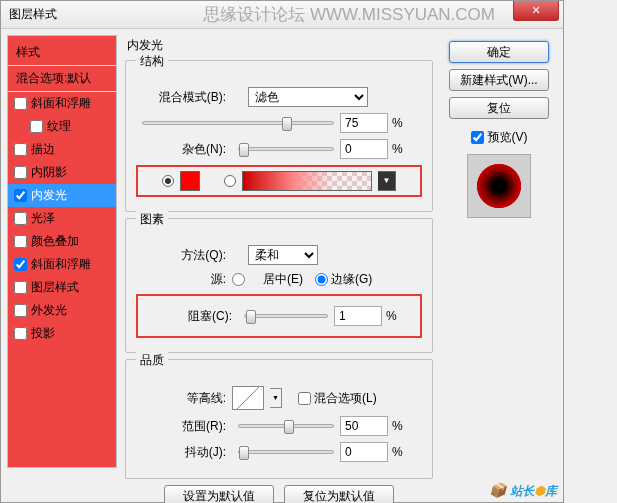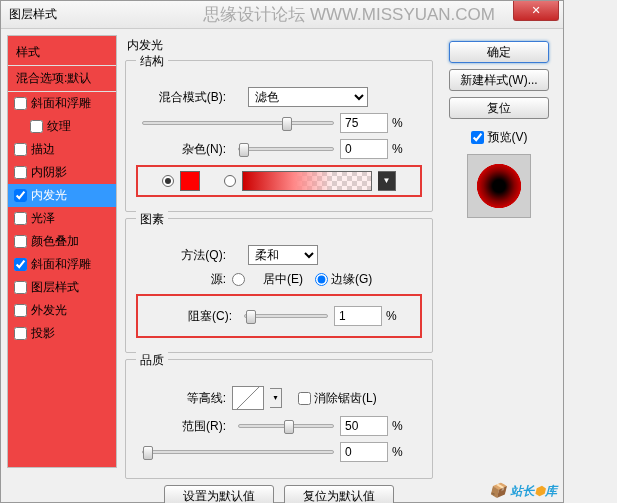--- a/index.html
+++ b/index.html
@@ -178,31 +178,32 @@
 
       <div class="group">
         <span class="group-title">品质</span>
         <div class="row">
           <span class="row-label">等高线:</span>
           <span class="contour-swatch"></span>
           <span style="width:6px"></span>
           <span style="width:12px;height:20px;border:1px solid #888;border-left:none;text-align:center;line-height:18px;font-size:8px">▾</span>
           <span style="width:16px"></span>
           <input type="checkbox" style="">
-          <span style="margin-left:3px">消除锯齿(L)</span>
+          <span style="margin-left:3px">混合选项(L)</span>
         </div>
         <div class="row">
           <span class="row-label">范围(R):</span>
           <div class="slider">
               <div class="slider-thumb" style="left:48%"></div>
             </div>
           <input class="num-input" value="50" style="">
           <span class="unit">%</span>
         </div>
         <div class="row">
+          <span class="row-label">抖动(J):</span>
           <div class="slider">
               <div class="slider-thumb" style="left:0%"></div>
             </div>
           <input class="num-input" value="0" style="">
           <span class="unit">%</span>
         </div>
       </div>
 
       <div class="bottom-buttons">
         <button class="btn" style="width:110px">设置为默认值</button>

